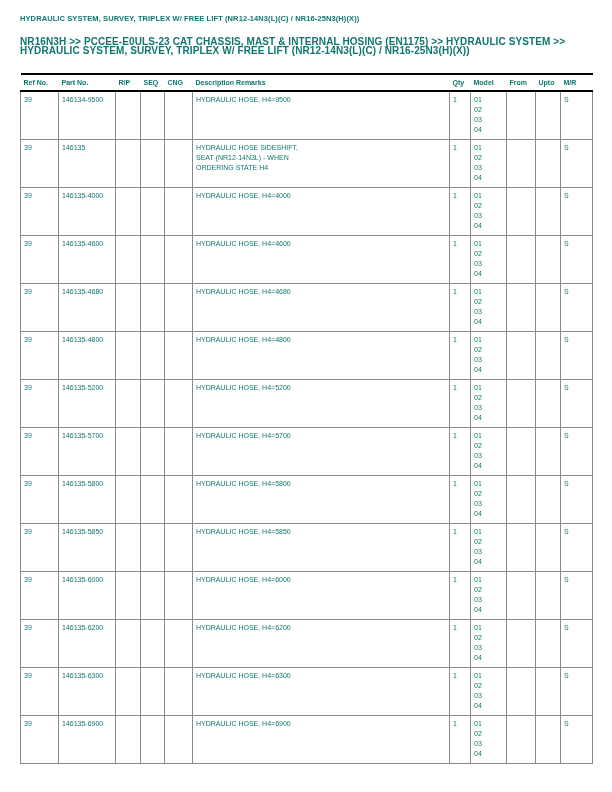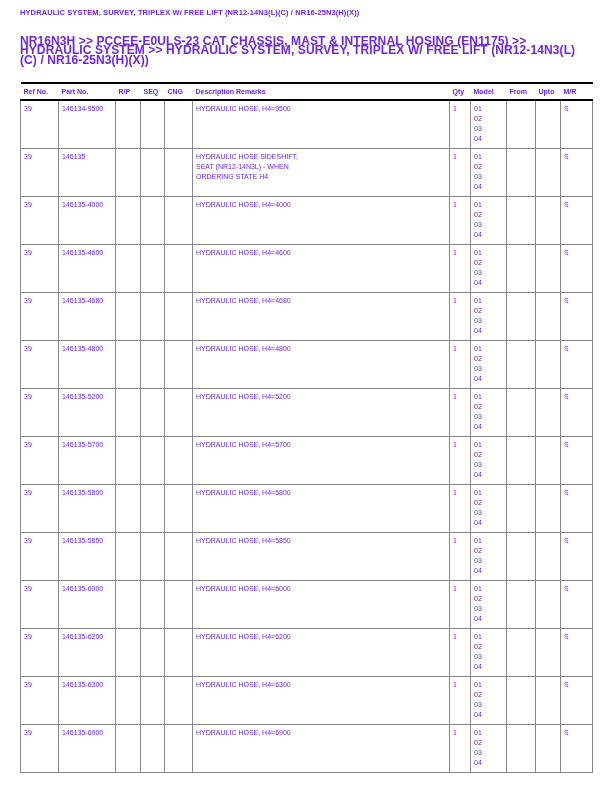--- a/index.html
+++ b/index.html
@@ -1,37 +1,37 @@
 <!DOCTYPE html>
 <html><head>
 <meta charset="utf-8">
 <style>
   html, body { margin: 0; padding: 0; background: #ffffff; }
   .page {
     width: 612px;
     height: 792px;
     box-sizing: border-box;
-    padding: 8px 20px 0 20px;
+    padding: 14px 20px 0 20px;
     background: #ffffff;
-    color: #6d28d9;
+    color: #0f766e;
     font-family: "Liberation Sans", sans-serif;
     position: relative;
     overflow: hidden;
   }
   .doc-title {
     font-size: 7.5px;
     font-weight: bold;
     line-height: 9.5px;
     letter-spacing: 0.1px;
   }
   .breadcrumb {
-    font-size: 12px;
+    font-size: 10px;
     font-weight: bold;
     line-height: 9.5px;
-    margin-top: 19px;
+    margin-top: 13px;
     letter-spacing: 0.1px;
     max-width: 572px;
   }
   table.parts-table {
     border-collapse: collapse;
     table-layout: fixed;
     width: 572px;
     margin-top: 17px;
   }
   .parts-table th {

